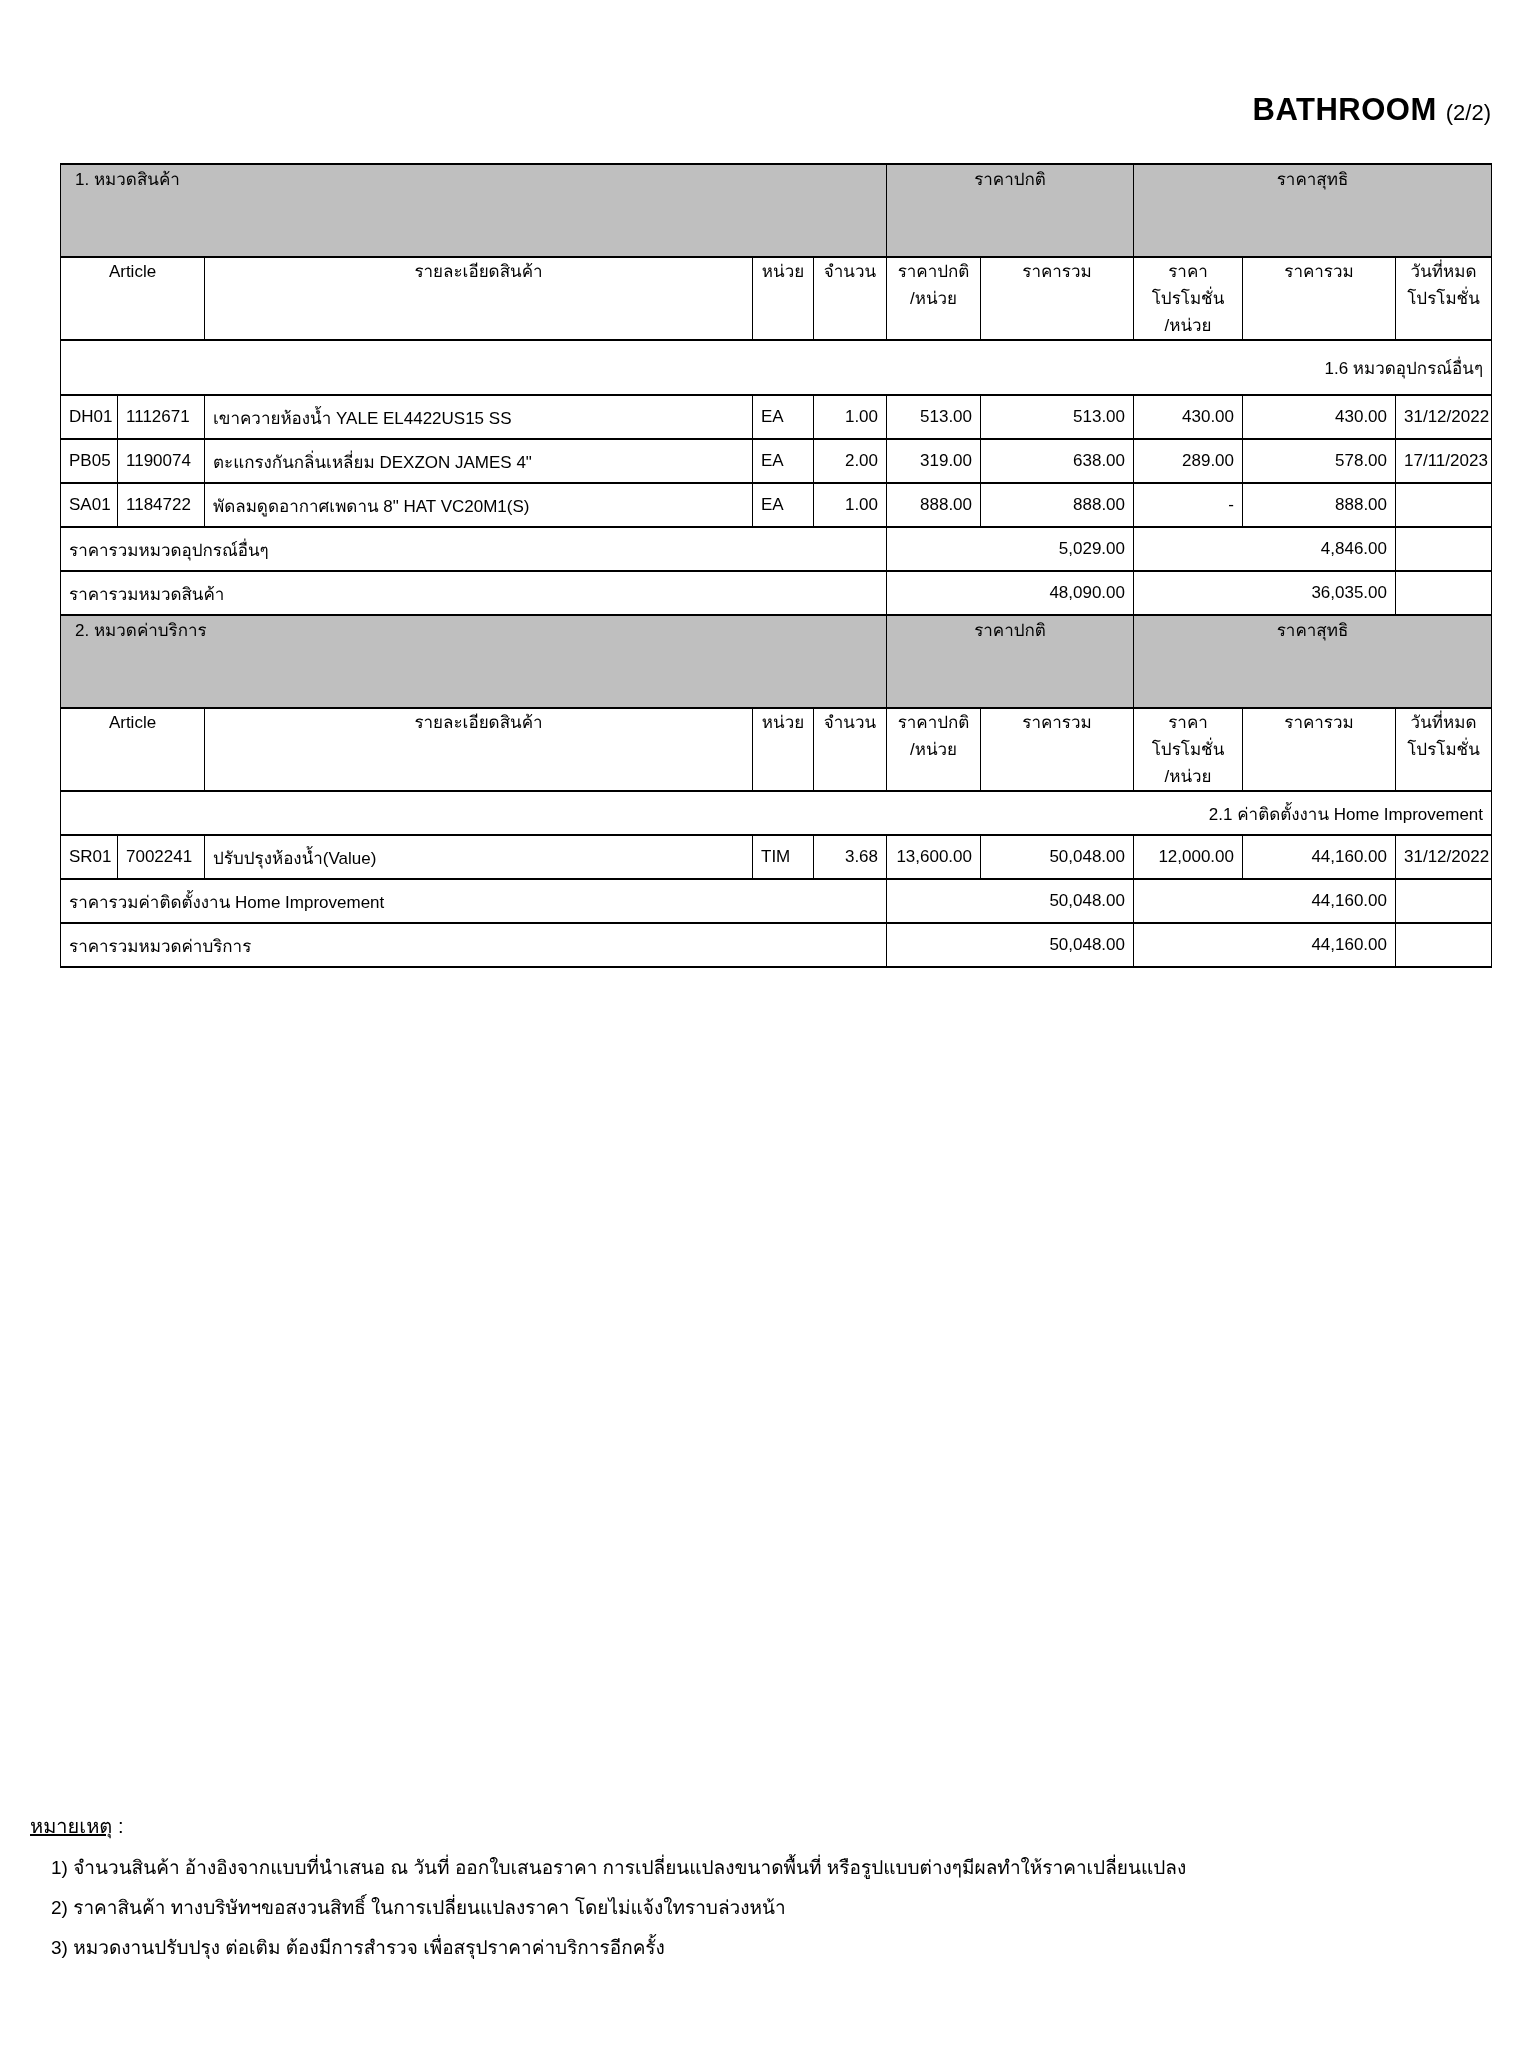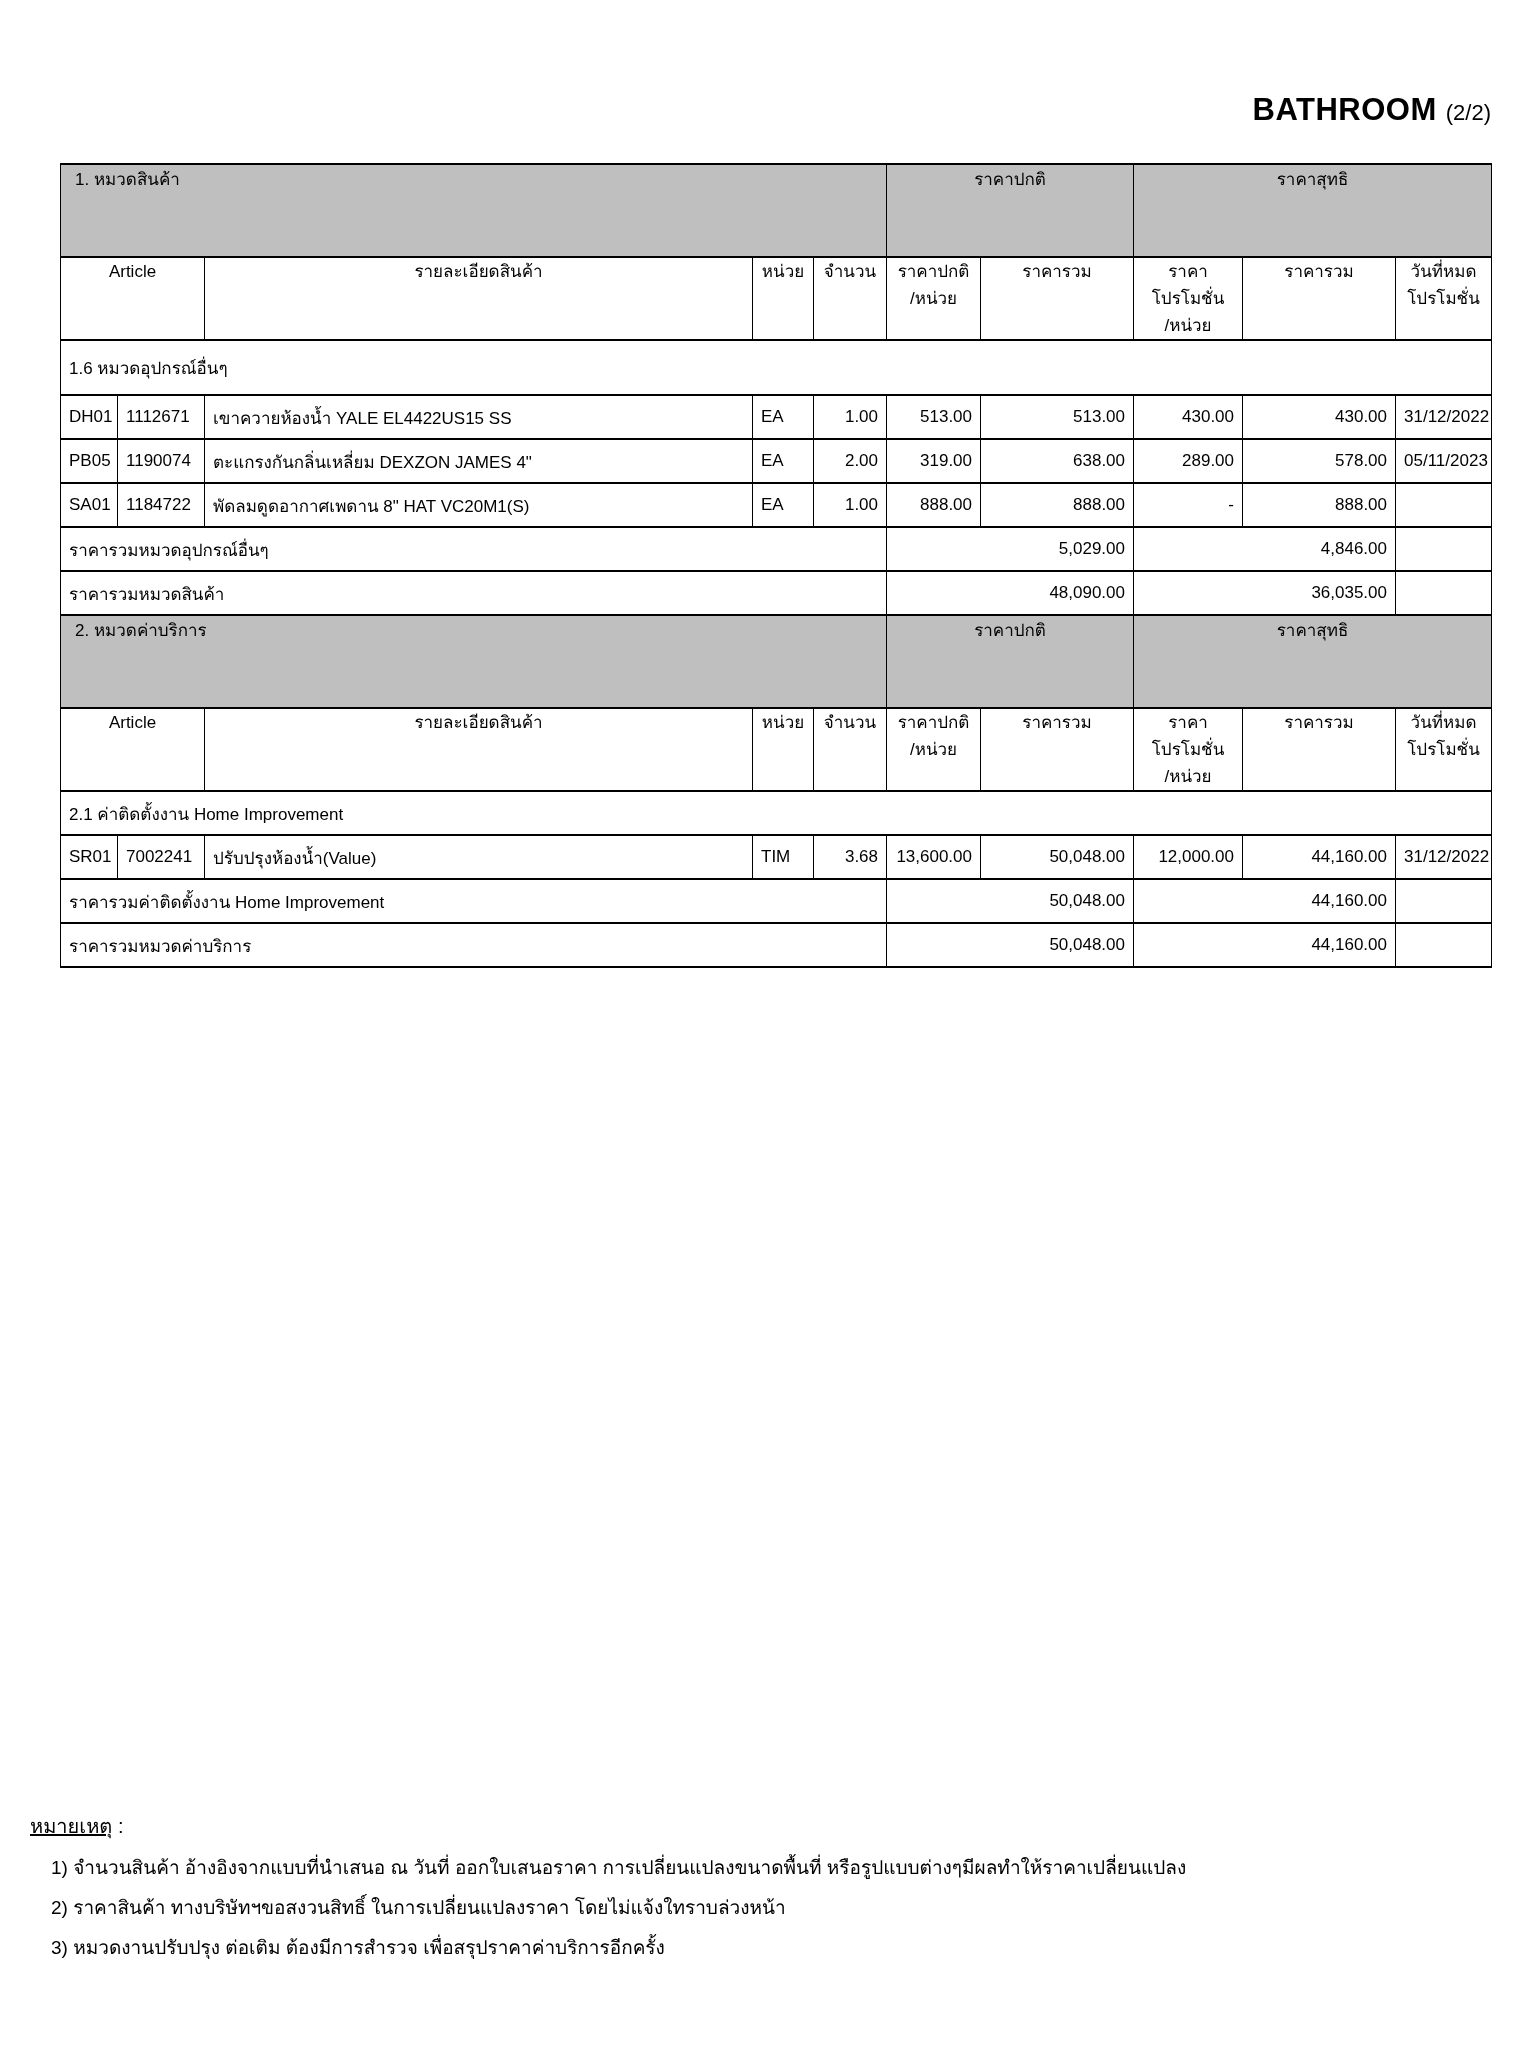--- a/index.html
+++ b/index.html
@@ -54,21 +54,21 @@
   .row-band td.band-label { text-align: left; padding-left: 14px; }
   .row-band td.band-center { text-align: center; }
   .row-head th {
     height: 72px;
     vertical-align: top;
     text-align: center;
     padding-top: 11px;
     line-height: 27px;
     background: #ffffff;
   }
-  .row-sub td { height: 55px; text-align: left; padding-left: 12px; vertical-align: middle; }
+  .row-sub td { height: 55px; text-align: right; padding-left: 12px; vertical-align: middle; }
   .row-sub.short td { height: 44px; }
   .row-item td { height: 44px; vertical-align: middle; }
   .row-total td { height: 44px; vertical-align: middle; }
   .row-total td.total-label { text-align: left; }
   .row-grand td {
     height: 48px;
     background: #bfbfbf;
     vertical-align: middle;
   }
   .row-grand td.grand-label { text-align: left; padding-left: 14px; font-size: 18px; }
@@ -160,21 +160,21 @@
       <tr class="row-item">
         <td class="c">PB05</td>
         <td class="c">1190074</td>
         <td class="l">ตะแกรงกันกลิ่นเหลี่ยม DEXZON JAMES 4"</td>
         <td class="c">EA</td>
         <td class="r">2.00</td>
         <td class="r">319.00</td>
         <td class="r">638.00</td>
         <td class="r">289.00</td>
         <td class="r">578.00</td>
-        <td class="date">05/11/2023</td>
+        <td class="date">17/11/2023</td>
       </tr>
       <tr class="row-item">
         <td class="c">SA01</td>
         <td class="c">1184722</td>
         <td class="l">พัดลมดูดอากาศเพดาน 8" HAT VC20M1(S)</td>
         <td class="c">EA</td>
         <td class="r">1.00</td>
         <td class="r">888.00</td>
         <td class="r">888.00</td>
         <td class="r">-</td>

